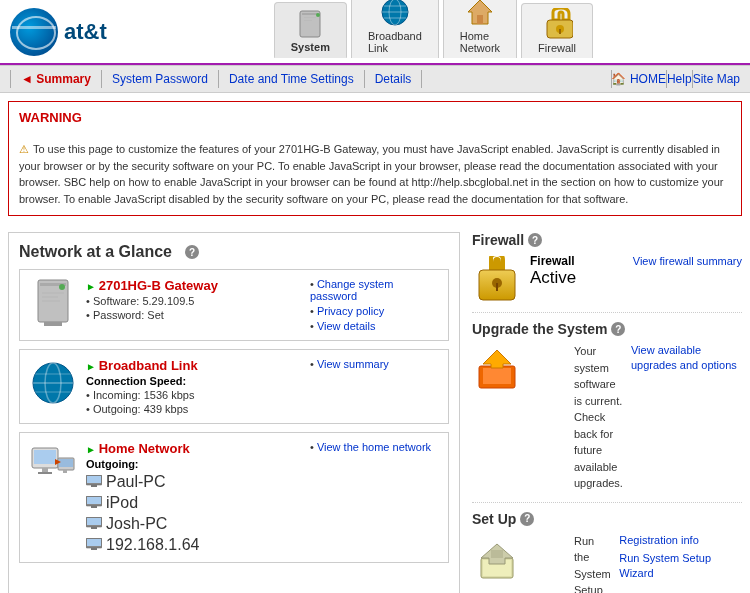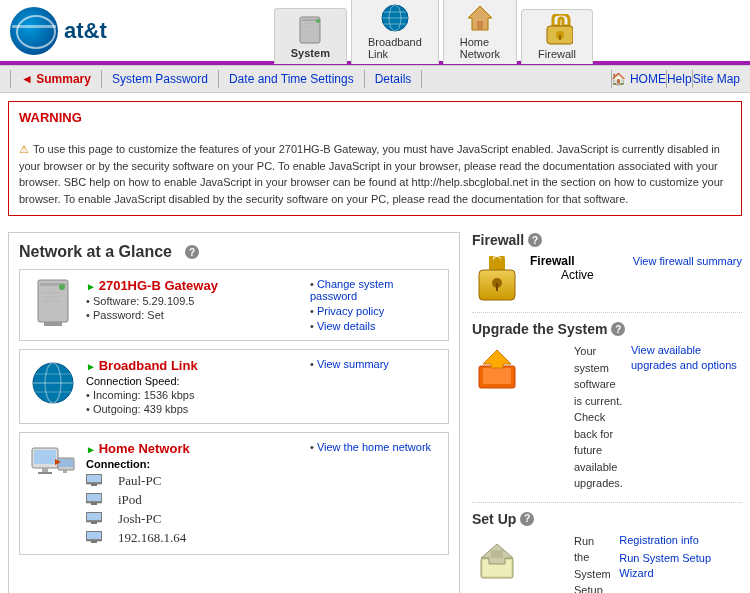--- a/index.html
+++ b/index.html
@@ -1,19 +1,19 @@
 <!DOCTYPE html>
 <html><head>
   <meta charset="utf-8">
   <style>
     * { margin: 0; padding: 0; box-sizing: border-box; }
     body { font-family: Arial, sans-serif; font-size: 12px; background: #fff; width: 750px; }
 
     
-    #header { display: flex; align-items: center; background: #fff; border-bottom: 4px solid #a21caf; padding: 5px 10px; height: 65px; }
+    #header { display: flex; background: #fff; border-bottom: 2px solid #a21caf; padding: 5px 10px; height: 65px; }
     #att-logo { display: flex; align-items: center; margin-right: 20px; }
     .logo-circle { width: 48px; height: 48px; border-radius: 50%; background: radial-gradient(circle at 40% 40%, #009bde, #005fa3 60%, #00397a); position: relative; overflow: hidden; margin-right: 6px; }
     .logo-circle::before { content: ''; position: absolute; top: 8px; left: 6px; width: 36px; height: 30px; border-radius: 50%; border: 2px solid rgba(255,255,255,0.6); }
     .logo-circle::after { content: ''; position: absolute; top: 18px; left: 2px; width: 44px; height: 3px; background: rgba(255,255,255,0.5); }
     .att-text { font-size: 22px; font-weight: bold; color: #00497a; font-family: Arial, sans-serif; }
 
     #nav-tabs { display: flex; align-items: flex-end; gap: 4px; flex: 1; justify-content: center; }
     .nav-tab { display: flex; flex-direction: column; align-items: center; padding: 4px 16px; cursor: pointer; border: 1px solid #ccc; background: #f0f0f0; border-bottom: none; border-radius: 4px 4px 0 0; font-size: 11px; color: #333; min-width: 70px; }
     .nav-tab.active { background: #e8e8e8; border-bottom: 1px solid #e8e8e8; font-weight: bold; }
     .nav-tab-icon { width: 32px; height: 32px; margin-bottom: 2px; display: flex; align-items: center; justify-content: center; }
@@ -62,21 +62,21 @@
     .right-section-title { font-size: 14px; font-weight: bold; color: #333; margin-bottom: 6px; display: flex; align-items: center; gap: 4px; }
     .right-section-content { display: flex; gap: 8px; align-items: flex-start; }
     .right-icon { width: 50px; height: 50px; flex-shrink: 0; display: flex; align-items: center; justify-content: center; }
 
     .right-text { flex: 1; margin-left: 44px; }
     .right-text-main { font-size: 11px; color: #333; line-height: 1.5; margin-bottom: 2px; }
     .right-links { display: flex; flex-direction: column; gap: 3px; }
     .right-link { font-size: 11px; color: #0033cc; text-decoration: none; cursor: pointer; line-height: 1.4; }
 
     
-    .computer-item { display: flex; align-items: center; gap: 16px; font-size: 13px; color: #333; margin-top: 3px; font-family: Liberation Serif, serif; }
+    .computer-item { display: flex; align-items: center; gap: 4px; font-size: 16px; color: #333; margin-top: 3px; }
   </style>
 </head>
 <body>
 
 <div id="header">
   <div id="att-logo">
     <div class="logo-circle"></div>
     <span class="att-text">at&amp;t</span>
   </div>
 
@@ -190,21 +190,21 @@
         <svg width="44" height="44" viewBox="0 0 44 44">
           <circle cx="22" cy="22" r="20" fill="#0077aa" stroke="#005588" stroke-width="1"></circle>
           <ellipse cx="22" cy="22" rx="8" ry="20" fill="none" stroke="rgba(255,255,255,0.35)" stroke-width="1.5"></ellipse>
           <line x1="2" y1="22" x2="42" y2="22" stroke="rgba(255,255,255,0.35)" stroke-width="1.5"></line>
           <line x1="4" y1="13" x2="40" y2="13" stroke="rgba(255,255,255,0.3)" stroke-width="1"></line>
           <line x1="4" y1="31" x2="40" y2="31" stroke="rgba(255,255,255,0.3)" stroke-width="1"></line>
         </svg>
       </div>
       <div class="device-info">
         <div class="device-name">Broadband Link</div>
-        <div style="font-weight:normal; font-size:11px; margin-top:2px;">Connection Speed:</div>
+        <div style="font-weight:bold; font-size:11px; margin-top:2px;">Connection Speed:</div>
         <div class="device-detail">Incoming: 1536 kbps</div>
         <div class="device-detail">Outgoing: 439 kbps</div>
       </div>
       <div class="device-links">
         <span class="device-link">View summary</span>
       </div>
     </div>
 
     <div class="device-row">
       <div class="device-icon">
@@ -222,21 +222,21 @@
           <path d="M26 18 Q27 18 27 18 L28 18" stroke="#cc4400" stroke-width="1.5" fill="none" marker-end="url(#arr)"></path>
           <defs>
             <marker id="arr" markerWidth="4" markerHeight="4" refX="2" refY="2" orient="auto">
               <path d="M0,0 L4,2 L0,4 Z" fill="#cc4400"></path>
             </marker>
           </defs>
         </svg>
       </div>
       <div class="device-info">
         <div class="device-name">Home Network</div>
-        <div style="font-weight:bold; font-size:11px; margin-top:2px;">Connection:</div>
+        <div style="font-weight:bold; font-size:11px; margin-top:2px;">Outgoing:</div>
         <div class="computer-item">
           <svg width="16" height="14" viewBox="0 0 16 14">
               <rect x="0" y="0" width="16" height="10" rx="1" fill="#888" stroke="#555" stroke-width="0.5"></rect>
               <rect x="1" y="1" width="14" height="7" fill="#aaccee"></rect>
               <rect x="5" y="10" width="6" height="2" fill="#777"></rect>
             </svg>
           <span>Paul-PC</span>
         </div>
         <div class="computer-item">
           <svg width="16" height="14" viewBox="0 0 16 14">
@@ -286,21 +286,21 @@
                 <stop offset="0%" stop-color="#eecc55"></stop>
                 <stop offset="100%" stop-color="#cc9900"></stop>
               </linearGradient>
             </defs>
             <circle cx="20" cy="27" r="5" fill="#996600"></circle>
             <rect x="19" y="27" width="2" height="8" fill="#774400"></rect>
           </svg>
         </div>
         <div style="flex:1;">
           <div style="font-size:12px; font-weight:bold;">Firewall</div>
-          <div style="font-size:12px;text-align:center;">Active</div>
+          <div style="font-size:17px;">Active</div>
         </div>
         <div class="right-links">
           <span class="right-link">View firewall summary</span>
         </div>
       </div>
     </div>
 
     <div class="right-section">
       <div class="right-section-title">
         <span>Upgrade the System</span>

